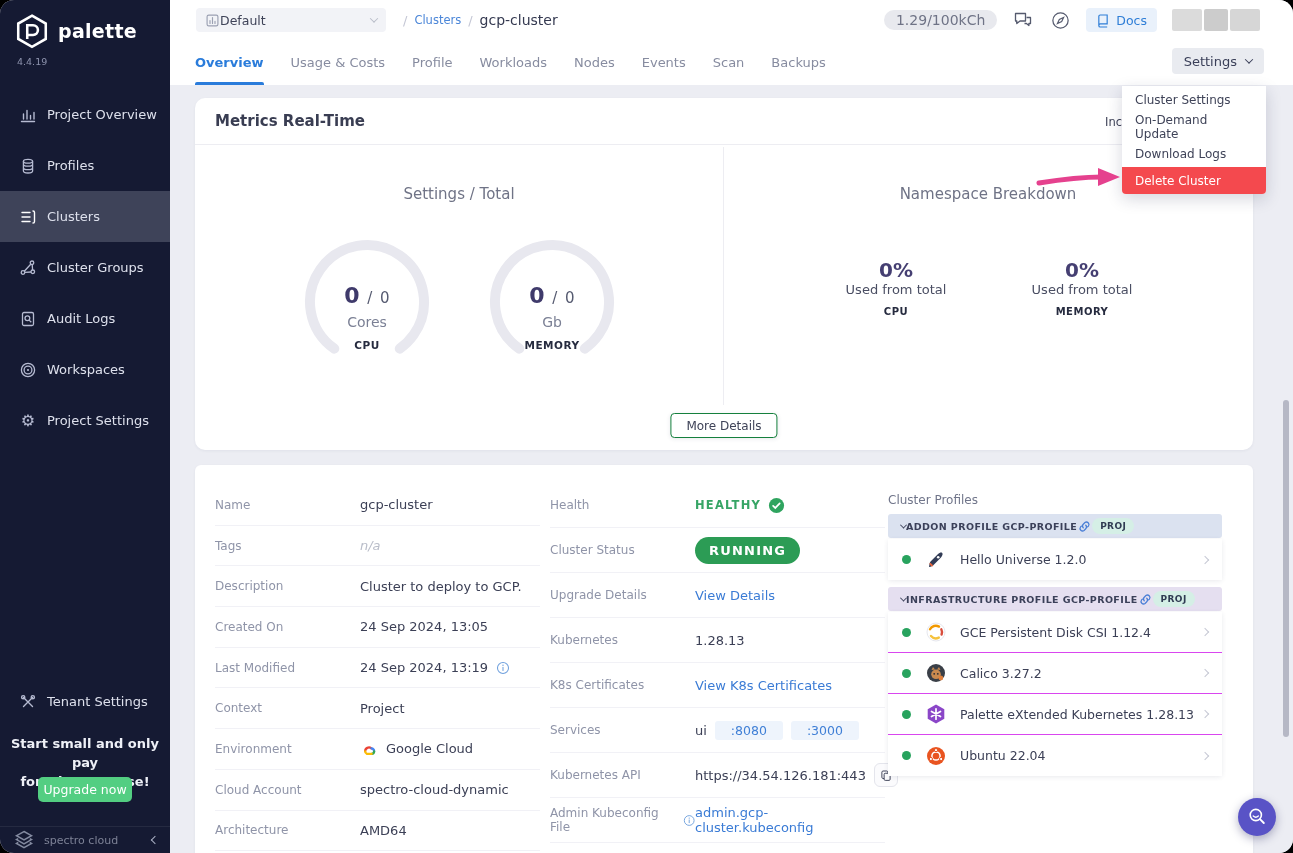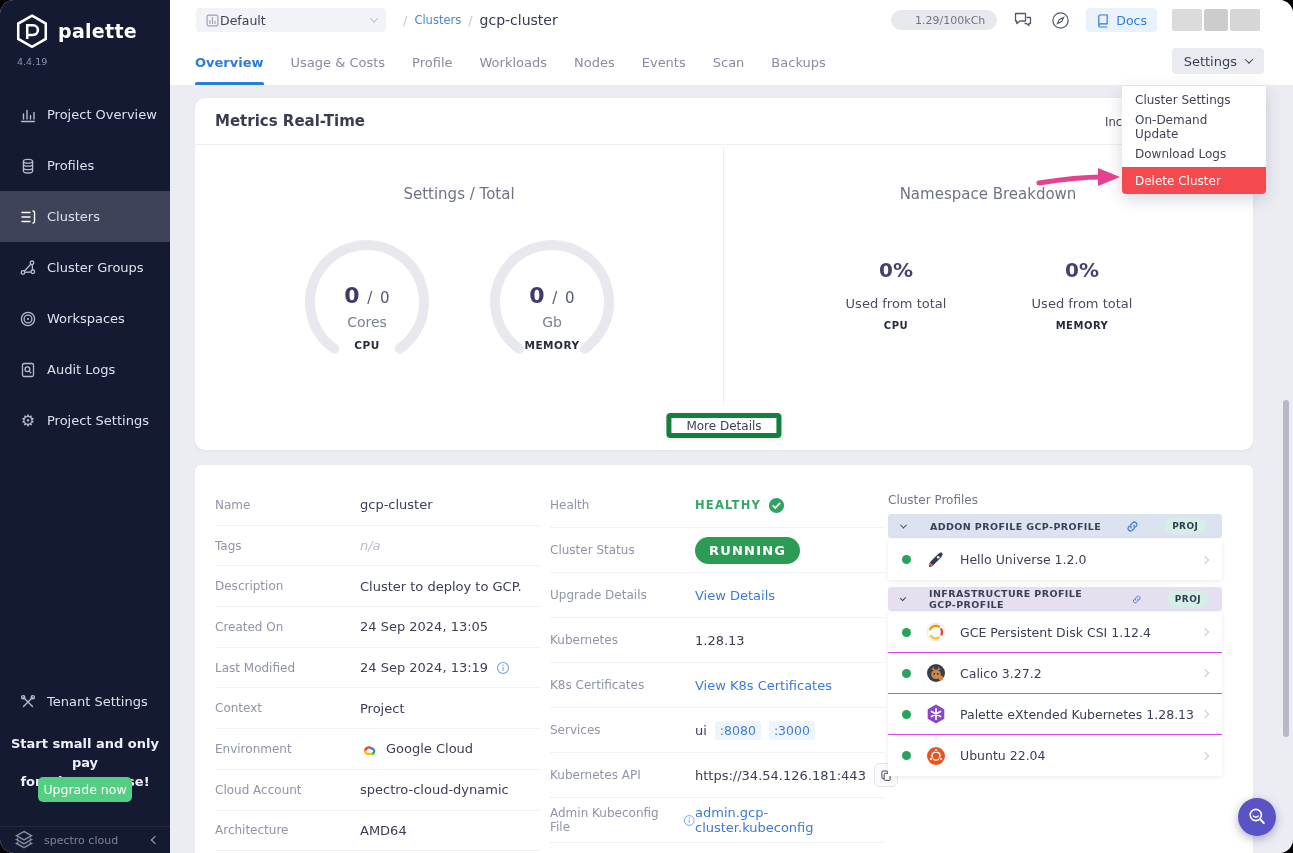--- a/index.html
+++ b/index.html
@@ -25,21 +25,21 @@
   
   .main { position:absolute; left:170px; top:0; right:0; bottom:0; }
   .topbar { position:absolute; left:0; right:0; top:0; height:40px; background:#fff; display:flex; align-items:center; z-index:10; }
   .proj-select { position:absolute; left:26px; top:8px; width:190px; height:24px; background:#f2f3f7; border-radius:4px; display:flex; align-items:center; padding:0 9px; cursor:pointer; }
   .proj-select .lbl { font-size:12.5px; color:#3f4358; flex:1; }
   .breadcrumb { position:absolute; left:233px; top:0; height:40px; display:flex; align-items:center; gap:7px; }
   .bc-sep { color:#c3c6d4; font-size:13px; }
   .bc-link { color:#4b86d8; font-size:11.5px; cursor:pointer; }
   .bc-cur { color:#343950; font-size:14px; font-weight:500; }
   .topbar-right { position:absolute; right:33px; top:0; height:40px; display:flex; align-items:center; gap:15px; }
-  .usage-pill { background:#e8e9ee; border-radius:11px; height:20px; padding:0 12px; display:flex; align-items:center; font-size:11px; color:#6f7386; min-width:106px; justify-content:flex-end; }
+  .usage-pill { background:#e8e9ee; border-radius:11px; height:20px; padding:0 12px; display:flex; align-items:center; font-size:14px; color:#6f7386; min-width:106px; justify-content:flex-end; }
   .icon-btn { width:22px; height:22px; display:flex; align-items:center; justify-content:center; cursor:pointer; color:#555a6e; }
   .docs-btn { background:#e9f1fb; border-radius:4px; height:24px; padding:0 10px; display:flex; align-items:center; gap:6px; color:#2e7ed7; font-size:12.5px; font-weight:500; cursor:pointer; }
   .redacted { display:flex; gap:2px; }
   .redacted i { display:block; height:22px; border-radius:2px; }
   .redacted .r1 { width:30px; background:#dbdbdb; }
   .redacted .r2 { width:24px; background:#cccccc; }
   .redacted .r3 { width:30px; background:#d6d6d6; }
 
   .tabrow { position:absolute; left:0; right:0; top:40px; height:45px; background:#fff; z-index:9; }
   .tabs { position:absolute; left:25px; top:0; height:45px; display:flex; gap:27px; }
@@ -71,43 +71,43 @@
   .gauge { position:absolute; top:92px; width:130px; height:130px; }
   .gauge.g1 { left:107px; } .gauge.g2 { left:292px; }
   .gauge svg { position:absolute; left:0; top:0; }
   .g-val { position:absolute; left:0; right:0; top:46px; text-align:center; font-size:22px; font-weight:700; color:#3f3a6b; }
   .g-val .gsep, .g-val .gtot { font-size:15px; font-weight:400; color:#555a70; }
   .g-unit { position:absolute; left:0; right:0; top:77px; text-align:center; font-size:14px; color:#7b8095; }
   .g-metric { position:absolute; left:0; right:0; top:102px; text-align:center; font-size:10.5px; font-weight:700; color:#262b3f; letter-spacing:.5px; }
   .ns-stat { position:absolute; top:113px; width:160px; text-align:center; }
   .ns1 { left:621px; } .ns2 { left:807px; }
   .ns-val { font-size:20px; font-weight:700; color:#453f72; }
-  .ns-cap { margin-top:14px; font-size:13px; color:#4a4e63; }
+  .ns-cap { margin-top:0; font-size:13px; color:#4a4e63; }
   .ns-metric { margin-top:9px; font-size:10px; font-weight:700; color:#262b3f; letter-spacing:.5px; }
-  .more-btn { position:absolute; left:50%; transform:translateX(-50%); top:268px; background:#fff; border:5px solid #15803d; box-shadow:0 1px 4px rgba(40,45,80,.10); border-radius:4px; height:25px; padding:0 15px; font-size:12px; color:#3f4358; font-family:inherit; cursor:pointer; }
+  .more-btn { position:absolute; left:50%; transform:translateX(-50%); top:268px; background:#fff; border:1px solid #15803d; box-shadow:0 1px 4px rgba(40,45,80,.10); border-radius:4px; height:25px; padding:0 15px; font-size:12px; color:#3f4358; font-family:inherit; cursor:pointer; }
 
   
   .details-card { position:absolute; left:25px; top:380px; width:1058px; height:480px; border-radius:6px 6px 0 0; }
   .col-left { position:absolute; left:20px; top:20px; width:325px; }
   .d-row { height:40.7px; display:flex; align-items:center; border-bottom:1px solid #f1f1f6; }
   .d-label { width:145px; font-size:12px; color:#8f94a8; flex:0 0 145px; display:flex; align-items:center; gap:6px; }
   .d-value { font-size:13px; color:#3c4056; display:flex; align-items:center; gap:8px; }
   .muted { color:#b9bdc9; font-style:italic; }
   .col-mid { position:absolute; left:355px; top:18px; width:335px; }
   .col-mid .d-row { height:45px; }
   .link { color:#3a7bd5; font-size:13px; font-weight:500; cursor:pointer; }
   .healthy { color:#36a565; font-size:11.5px; font-weight:700; letter-spacing:1.2px; display:flex; align-items:center; gap:7px; }
   .pill-running { background:#2c9c55; color:#fff; font-size:13px; font-weight:700; letter-spacing:1.2px; border-radius:14px; padding:6px 14px; }
-  .port-chip { color:#3f7fd6; background:#eef4fc; border-radius:3px; padding:2px 5px; font-size:12.5px; cursor:pointer; }
+  .port-chip { color:#3f7fd6; background:#eef4fc; border-radius:3px; padding:2px 16px; font-size:12.5px; cursor:pointer; }
   .copy-box { width:24px; height:24px; border:1px solid #e4e5ec; background:#fbfbfd; border-radius:6px; display:flex; align-items:center; justify-content:center; cursor:pointer; }
 
   
   .col-right { position:absolute; left:693px; top:28px; width:334px; }
   .cp-title { font-size:12px; color:#70758a; margin-bottom:7px; }
-  .sec-head { height:24px; border-radius:3px; display:flex; align-items:center; gap:24px; padding:0 13px; margin-bottom:1px; cursor:pointer; }
+  .sec-head { height:24px; border-radius:3px; display:flex; align-items:center; gap:0; padding:0 13px; margin-bottom:1px; cursor:pointer; }
   .sec-head.addon { background:#dbe2f0; }
   .sec-head.infra { background:#e5dff0; margin-top:7px; }
   .sec-label { font-size:9.5px; font-weight:700; letter-spacing:.4px; color:#3b4059; }
   .badge { background:#d5efe6; color:#2f3b52; font-size:9px; font-weight:700; padding:3px 8px; border-radius:9px; letter-spacing:.4px; }
   .prof-list { background:#fff; border-radius:3px; box-shadow:0 1px 5px rgba(40,45,80,.10); }
   .prof-row { height:41px; display:flex; align-items:center; padding:0 14px; border-bottom:1px solid #d946ef; cursor:pointer; background:#fff; }
   .prof-row:last-child { border-bottom:none; }
   .dot { width:9px; height:9px; border-radius:50%; background:#28a35e; margin-right:14px; flex:0 0 9px; }
   .prof-ic { width:22px; height:22px; margin-right:13px; flex:0 0 22px; display:flex; align-items:center; justify-content:center; }
   .prof-name { font-size:12.5px; color:#3c4056; flex:1; }
@@ -170,36 +170,36 @@
               <circle cx="13" cy="3.8" r="1.8"></circle>
               <circle cx="13.8" cy="12.8" r="1.8"></circle>
               <path d="M5.3 12.2l6.4-7M5.8 13.3l6.2-.3M13.2 5.6l.4 5.4"></path>
             </svg>
           </span>
         <span>Cluster Groups</span>
       </div>
       <div class="nav-item">
         <span class="ni">
             <svg width="18" height="18" viewBox="0 0 18 18" fill="none" stroke="#b6bbd2" stroke-width="1.3">
+              <rect x="3.5" y="2.5" width="11" height="13" rx="1.5"></rect>
+              <circle cx="8.4" cy="8.3" r="2.4"></circle>
+              <path d="M10.1 10.1l2.2 2.2"></path>
+            </svg>
+          </span>
+        <span>Audit Logs</span>
+      </div>
+      <div class="nav-item">
+        <span class="ni">
+            <svg width="18" height="18" viewBox="0 0 18 18" fill="none" stroke="#b6bbd2" stroke-width="1.3">
               <circle cx="9" cy="9" r="6.6"></circle>
               <circle cx="9" cy="9" r="3.9"></circle>
               <circle cx="9" cy="9" r="1.1" fill="#b6bbd2" stroke="none"></circle>
             </svg>
           </span>
         <span>Workspaces</span>
-      </div>
-      <div class="nav-item">
-        <span class="ni">
-            <svg width="18" height="18" viewBox="0 0 18 18" fill="none" stroke="#b6bbd2" stroke-width="1.3">
-              <rect x="3.5" y="2.5" width="11" height="13" rx="1.5"></rect>
-              <circle cx="8.4" cy="8.3" r="2.4"></circle>
-              <path d="M10.1 10.1l2.2 2.2"></path>
-            </svg>
-          </span>
-        <span>Audit Logs</span>
       </div>
       <div class="nav-item">
         <span class="ni">
             <span class="gear-glyph">⚙</span>
           </span>
         <span>Project Settings</span>
       </div>
     </nav>
 
     <div class="tenant">

